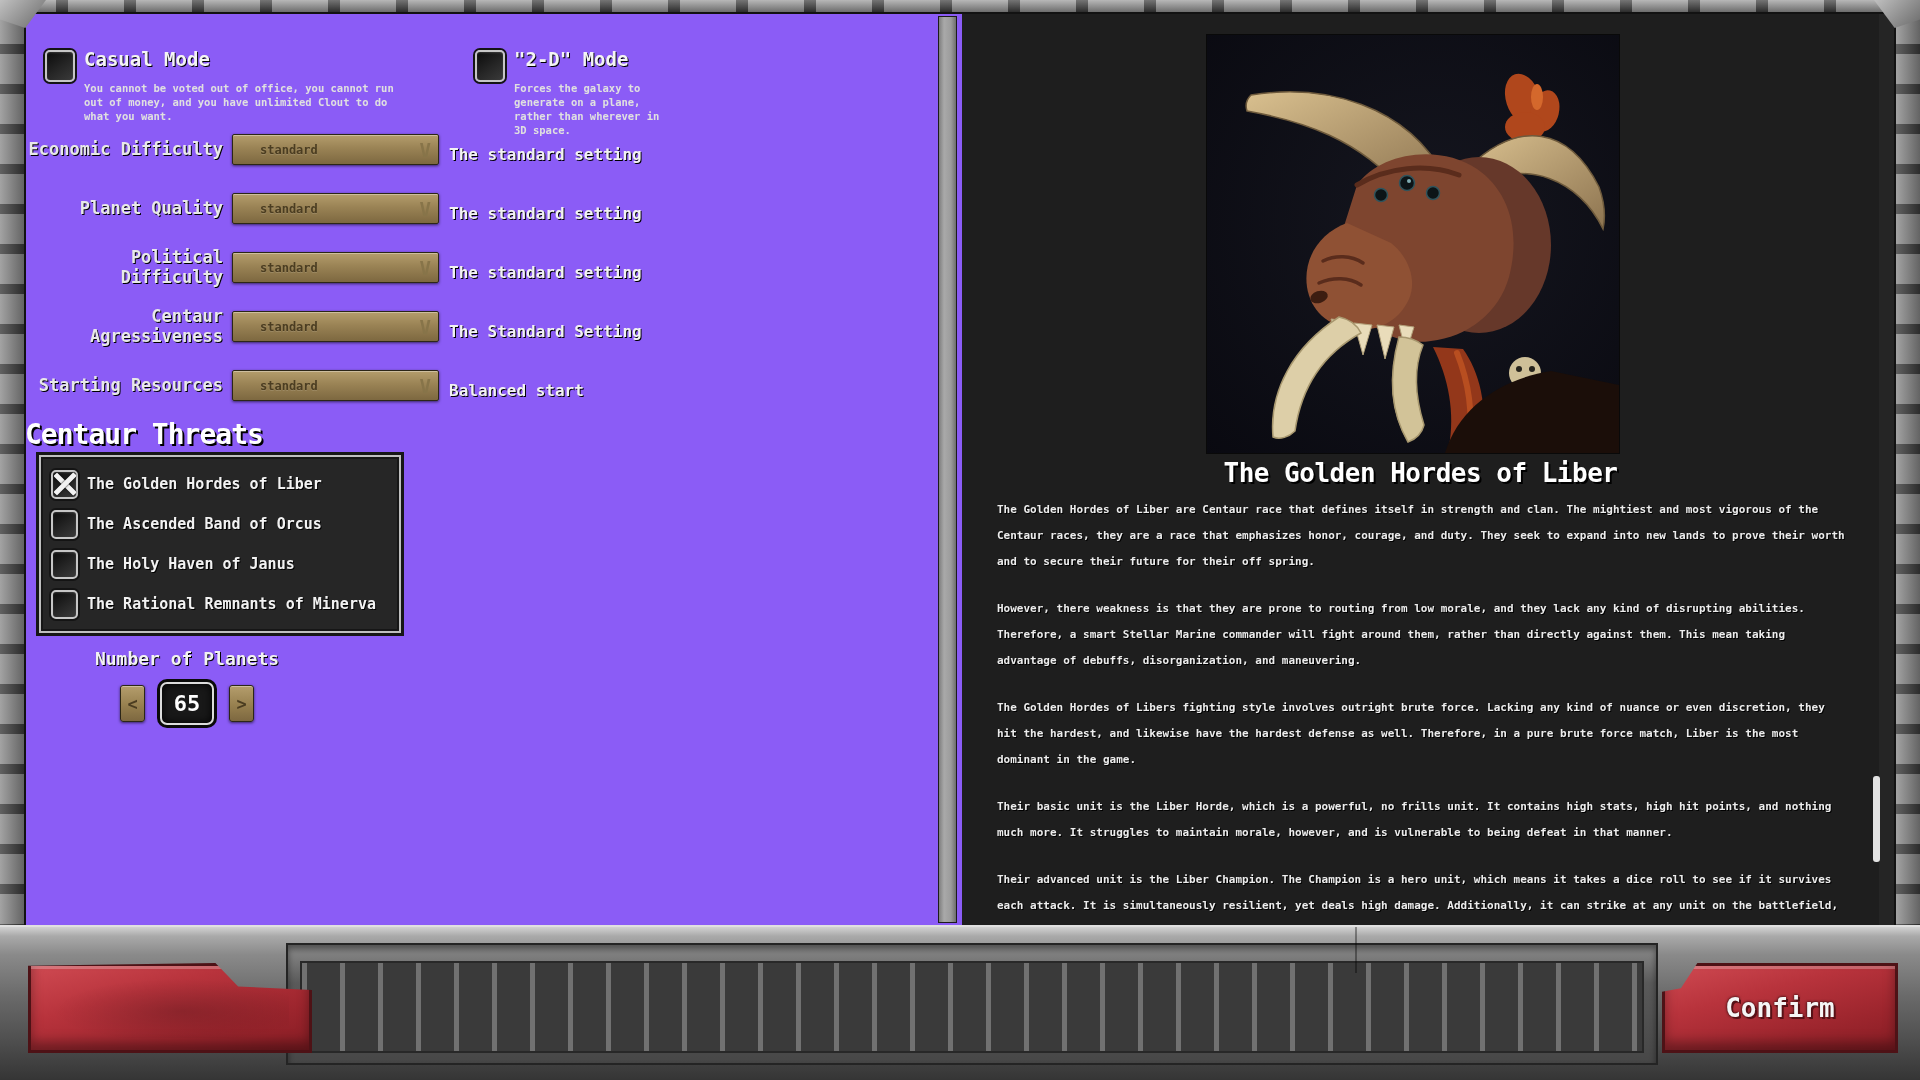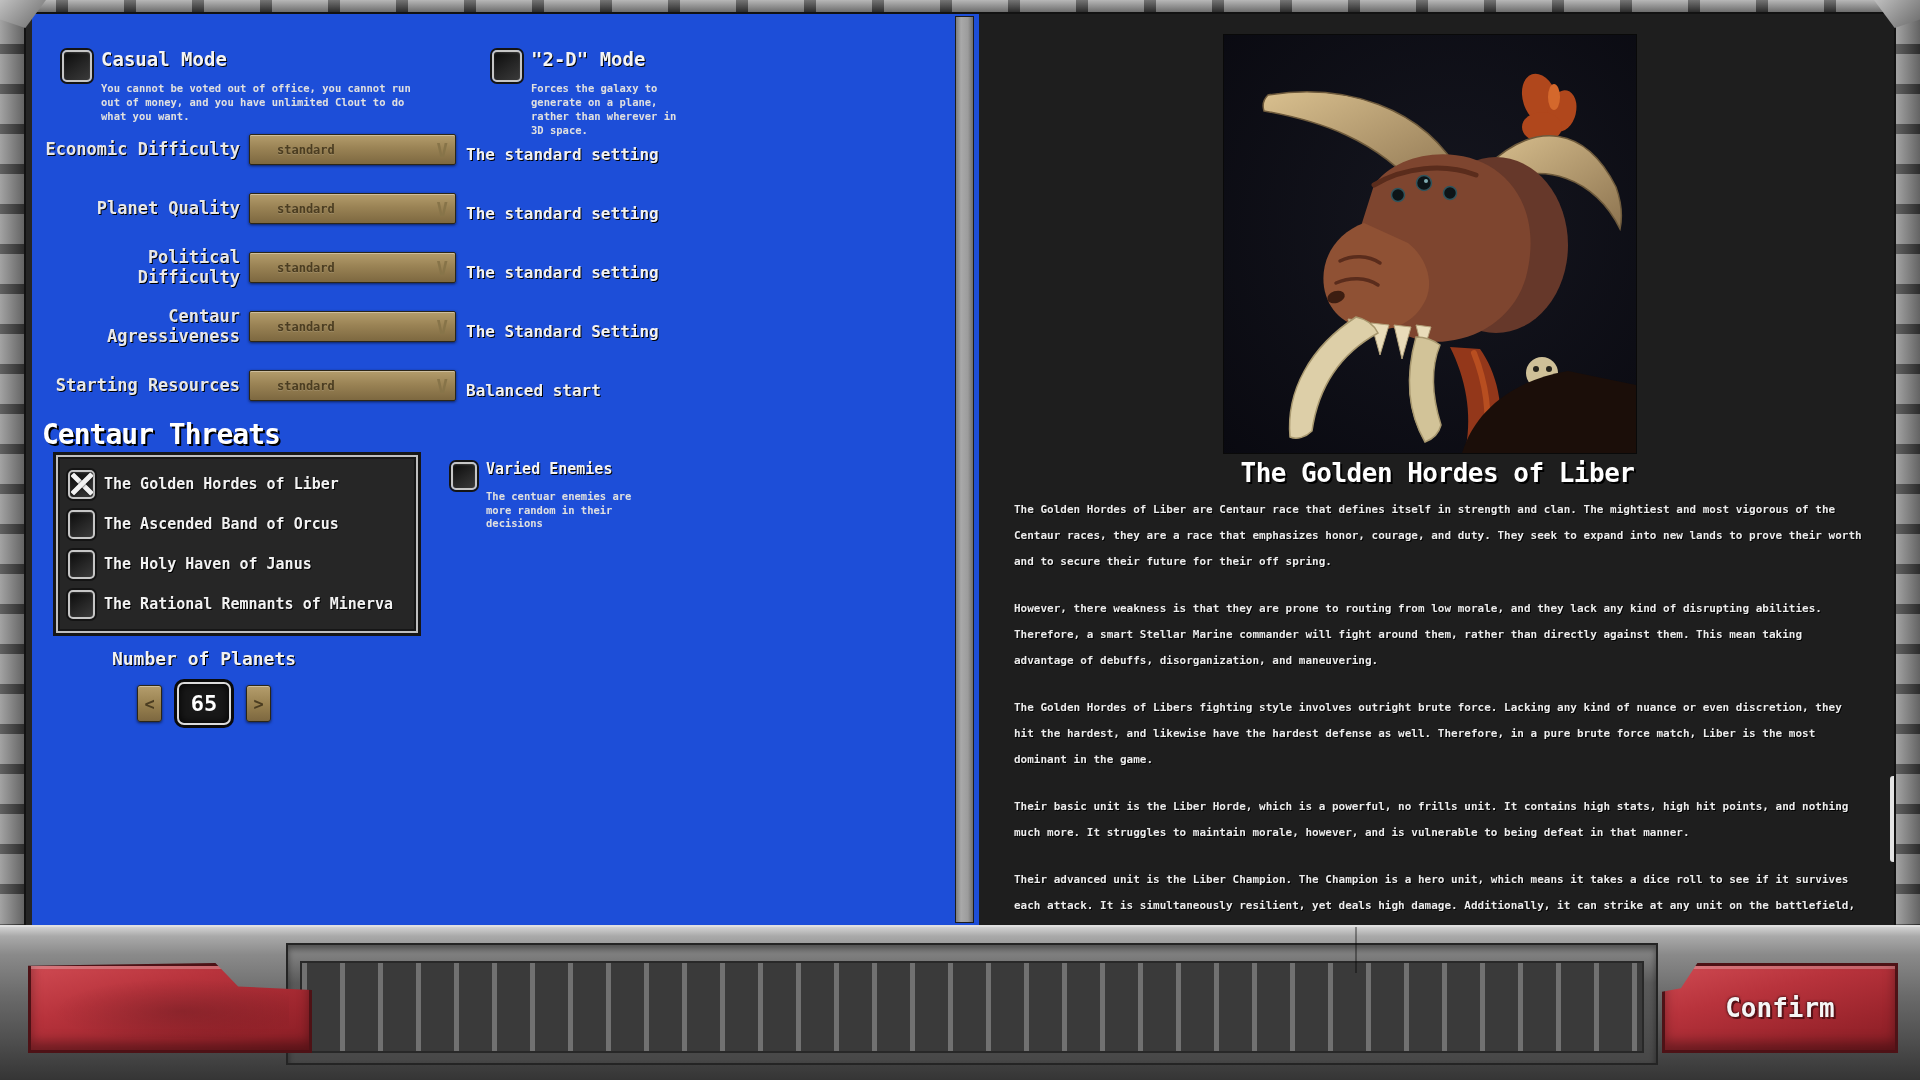--- a/index.html
+++ b/index.html
@@ -16,21 +16,21 @@
     background:linear-gradient(90deg,rgba(255,255,255,.18),rgba(0,0,0,.3)),
       repeating-linear-gradient(180deg,#8f8f8f 0 30px,#3f3f3f 30px 40px);z-index:5;}
   .frame-left{left:0;border-right:2px solid #121212;}
   .frame-right{left:1894px;border-left:2px solid #121212;}
   .corner{position:absolute;top:0;width:46px;height:28px;z-index:6;
     background:linear-gradient(135deg,#c0c0c0,#6a6a6a);}
   .corner-tl{left:0;clip-path:polygon(0 0,100% 0,55% 100%,0 70%);}
   .corner-tr{right:0;clip-path:polygon(0 0,100% 0,100% 70%,45% 100%);}
 
   
-  .content{position:absolute;left:32px;top:14px;width:1864px;height:911px;background:#1d4ed8;}
+  .content{position:absolute;left:15px;top:14px;width:1864px;height:911px;background:#8b5cf6;}
   .left-panel{position:absolute;left:0;top:0;width:740px;height:911px;}
   .divider-scrollbar{position:absolute;left:923px;top:2px;width:19px;height:907px;
     background:linear-gradient(90deg,#7e7e7e,#a9a9a9 30%,#9c9c9c 70%,#6e6e6e);
     border:1px solid #1c1c1c;cursor:pointer;}
   .right-panel{position:absolute;left:947px;top:0;width:917px;height:911px;background:#1e1e1e;}
   .right-scroll-thumb{position:absolute;left:1858px;top:762px;width:7px;height:86px;
     background:#e3e3e3;border-radius:3px;}
 
   
   .checkbox{position:relative;display:inline-block;flex:none;
@@ -223,27 +223,20 @@
           <div class="threat-row">
             <span class="checkbox" style="width: 27px; height: 29px;"></span>
             <span class="threat-label">The Holy Haven of Janus</span>
           </div>
           <div class="threat-row">
             <span class="checkbox" style="width: 27px; height: 29px;"></span>
             <span class="threat-label">The Rational Remnants of Minerva</span>
           </div>
         </div>
 
-      <div class="varied">
-        <span class="checkbox" style="width:26px;height:28px"></span>
-        <div class="mode-text">
-          <div class="mode-label">Varied Enemies</div>
-          <div class="mode-desc">The centuar enemies are more random in their decisions</div>
-        </div>
-      </div>
 
       <div class="planets">
         <div class="planets-heading">Number of Planets</div>
         <div class="stepper">
           <div class="step-btn">&lt;</div>
           <div class="value-box">65</div>
           <div class="step-btn">&gt;</div>
         </div>
       </div>
     </div>

